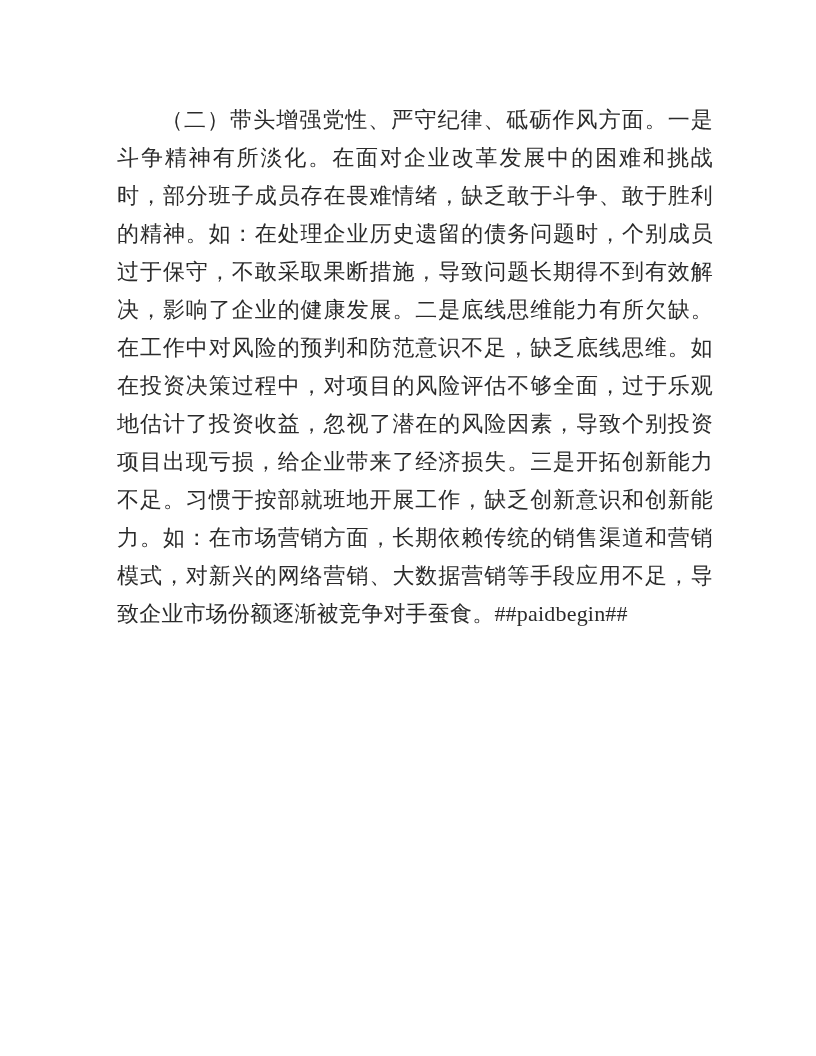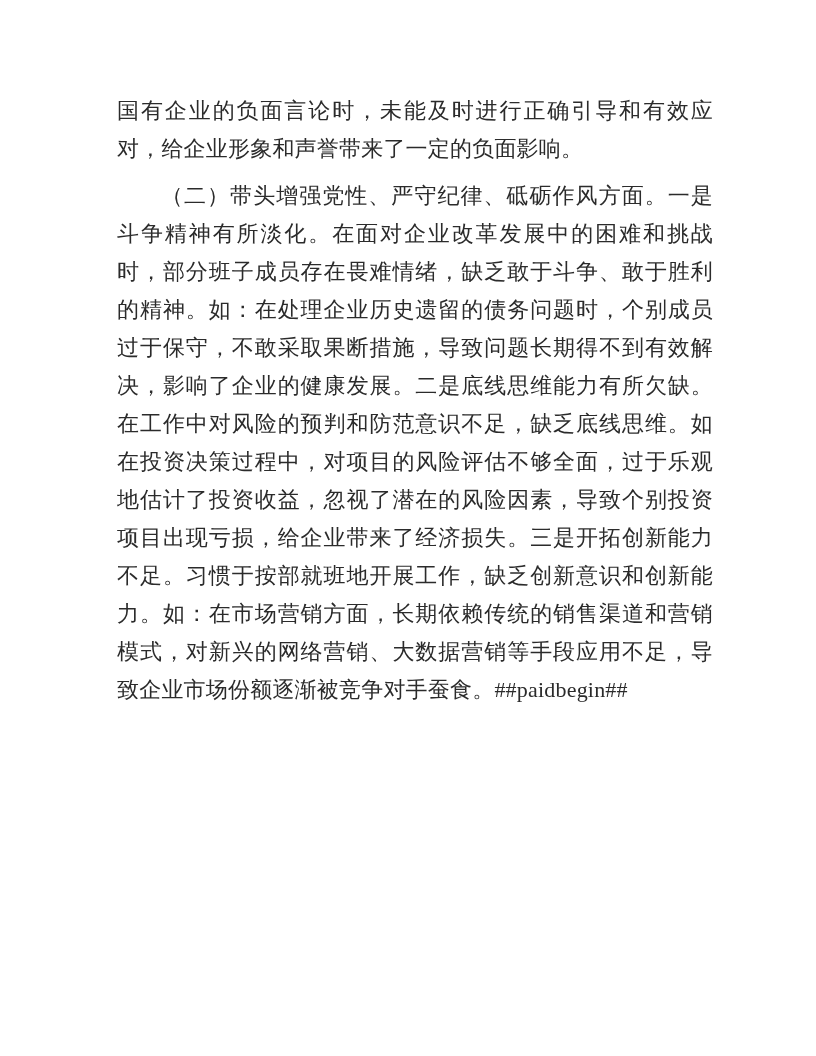--- a/index.html
+++ b/index.html
@@ -46,16 +46,15 @@
   .para.no-indent {
     text-indent: 0;
     margin-top: 0;
   }
 </style>
 </head>
 <body>
 
 <div class="page">
   <div class="content">
-    <p class="para no-indent">国有企业的负面言论时，未能及时进行正确引导和有效应对，给企业形象和声誉带来了一定的负面影响。</p>
     <p class="para indent">（二）带头增强党性、严守纪律、砥砺作风方面。一是斗争精神有所淡化。在面对企业改革发展中的困难和挑战时，部分班子成员存在畏难情绪，缺乏敢于斗争、敢于胜利的精神。如：在处理企业历史遗留的债务问题时，个别成员过于保守，不敢采取果断措施，导致问题长期得不到有效解决，影响了企业的健康发展。二是底线思维能力有所欠缺。在工作中对风险的预判和防范意识不足，缺乏底线思维。如在投资决策过程中，对项目的风险评估不够全面，过于乐观地估计了投资收益，忽视了潜在的风险因素，导致个别投资项目出现亏损，给企业带来了经济损失。三是开拓创新能力不足。习惯于按部就班地开展工作，缺乏创新意识和创新能力。如：在市场营销方面，长期依赖传统的销售渠道和营销模式，对新兴的网络营销、大数据营销等手段应用不足，导致企业市场份额逐渐被竞争对手蚕食。##paidbegin##</p>
   </div>
 </div>
 
 </body></html>

